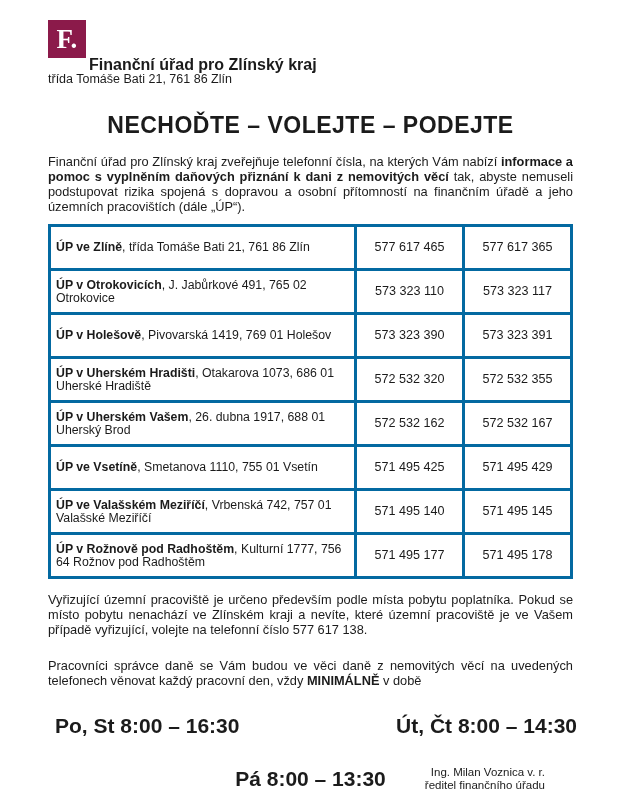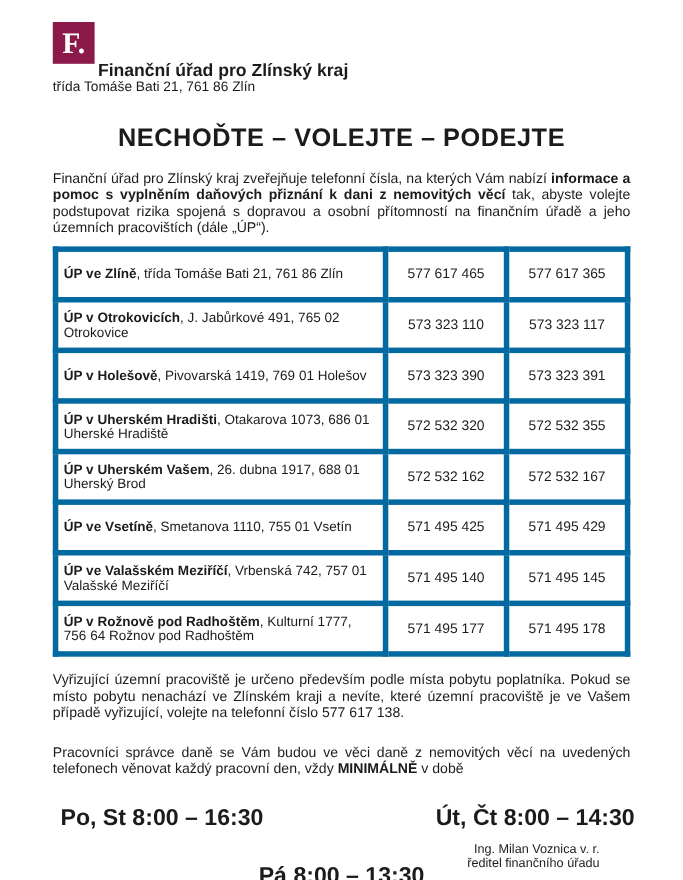--- a/index.html
+++ b/index.html
@@ -35,21 +35,21 @@
   .para.tight{margin-top:13px;}
   .para.gap{margin-top:21px;}
   
   .offices{
     margin:10px 0 0 48px;
     border-collapse:collapse;
     width:525px;
     font-size:12.3px;line-height:13px;
   }
   .offices td{
-    border:5px solid #0369a1;
+    border:3px solid #0369a1;
     padding:2px 5px;
     vertical-align:middle;
   }
   .offices td.phone{
     width:101px;text-align:center;padding:14px 2px;
     font-size:12.6px;white-space:nowrap;
   }
   
   .hours-row{
     display:flex;justify-content:space-between;
@@ -78,21 +78,21 @@
   <div class="header">
     <div class="logo" style="background: rgb(139, 26, 74);">
       <span>F.</span>
     </div>
     <div class="org-name">Finanční úřad pro Zlínský kraj</div>
     <div class="org-address">třída Tomáše Bati 21, 761 86 Zlín</div>
   </div>
 
   <div class="title">NECHOĎTE – VOLEJTE – PODEJTE</div>
 
-  <p class="para"><span>Finanční úřad pro Zlínský kraj zveřejňuje telefonní čísla, na kterých Vám nabízí </span><b>informace a pomoc s vyplněním daňových přiznání k dani z nemovitých věcí</b><span> tak, abyste volejte podstupovat rizika spojená s dopravou a osobní přítomností na finančním úřadě a jeho územních pracovištích (dále „ÚP“).</span></p>
+  <p class="para"><span>Finanční úřad pro Zlínský kraj zveřejňuje telefonní čísla, na kterých Vám nabízí </span><b>informace a pomoc s vyplněním daňových přiznání k dani z nemovitých věcí</b><span> tak, abyste nemuseli podstupovat rizika spojená s dopravou a osobní přítomností na finančním úřadě a jeho územních pracovištích (dále „ÚP“).</span></p>
 
   <table class="offices">
     <tbody>
         <tr>
           <td><b>ÚP ve Zlíně</b>, třída Tomáše Bati 21, 761 86  Zlín</td>
           <td class="phone">577 617 465</td>
           <td class="phone">577 617 365</td>
         </tr>
         <tr>
           <td><b>ÚP v Otrokovicích</b>, J. Jabůrkové 491, 765 02  Otrokovice</td>

